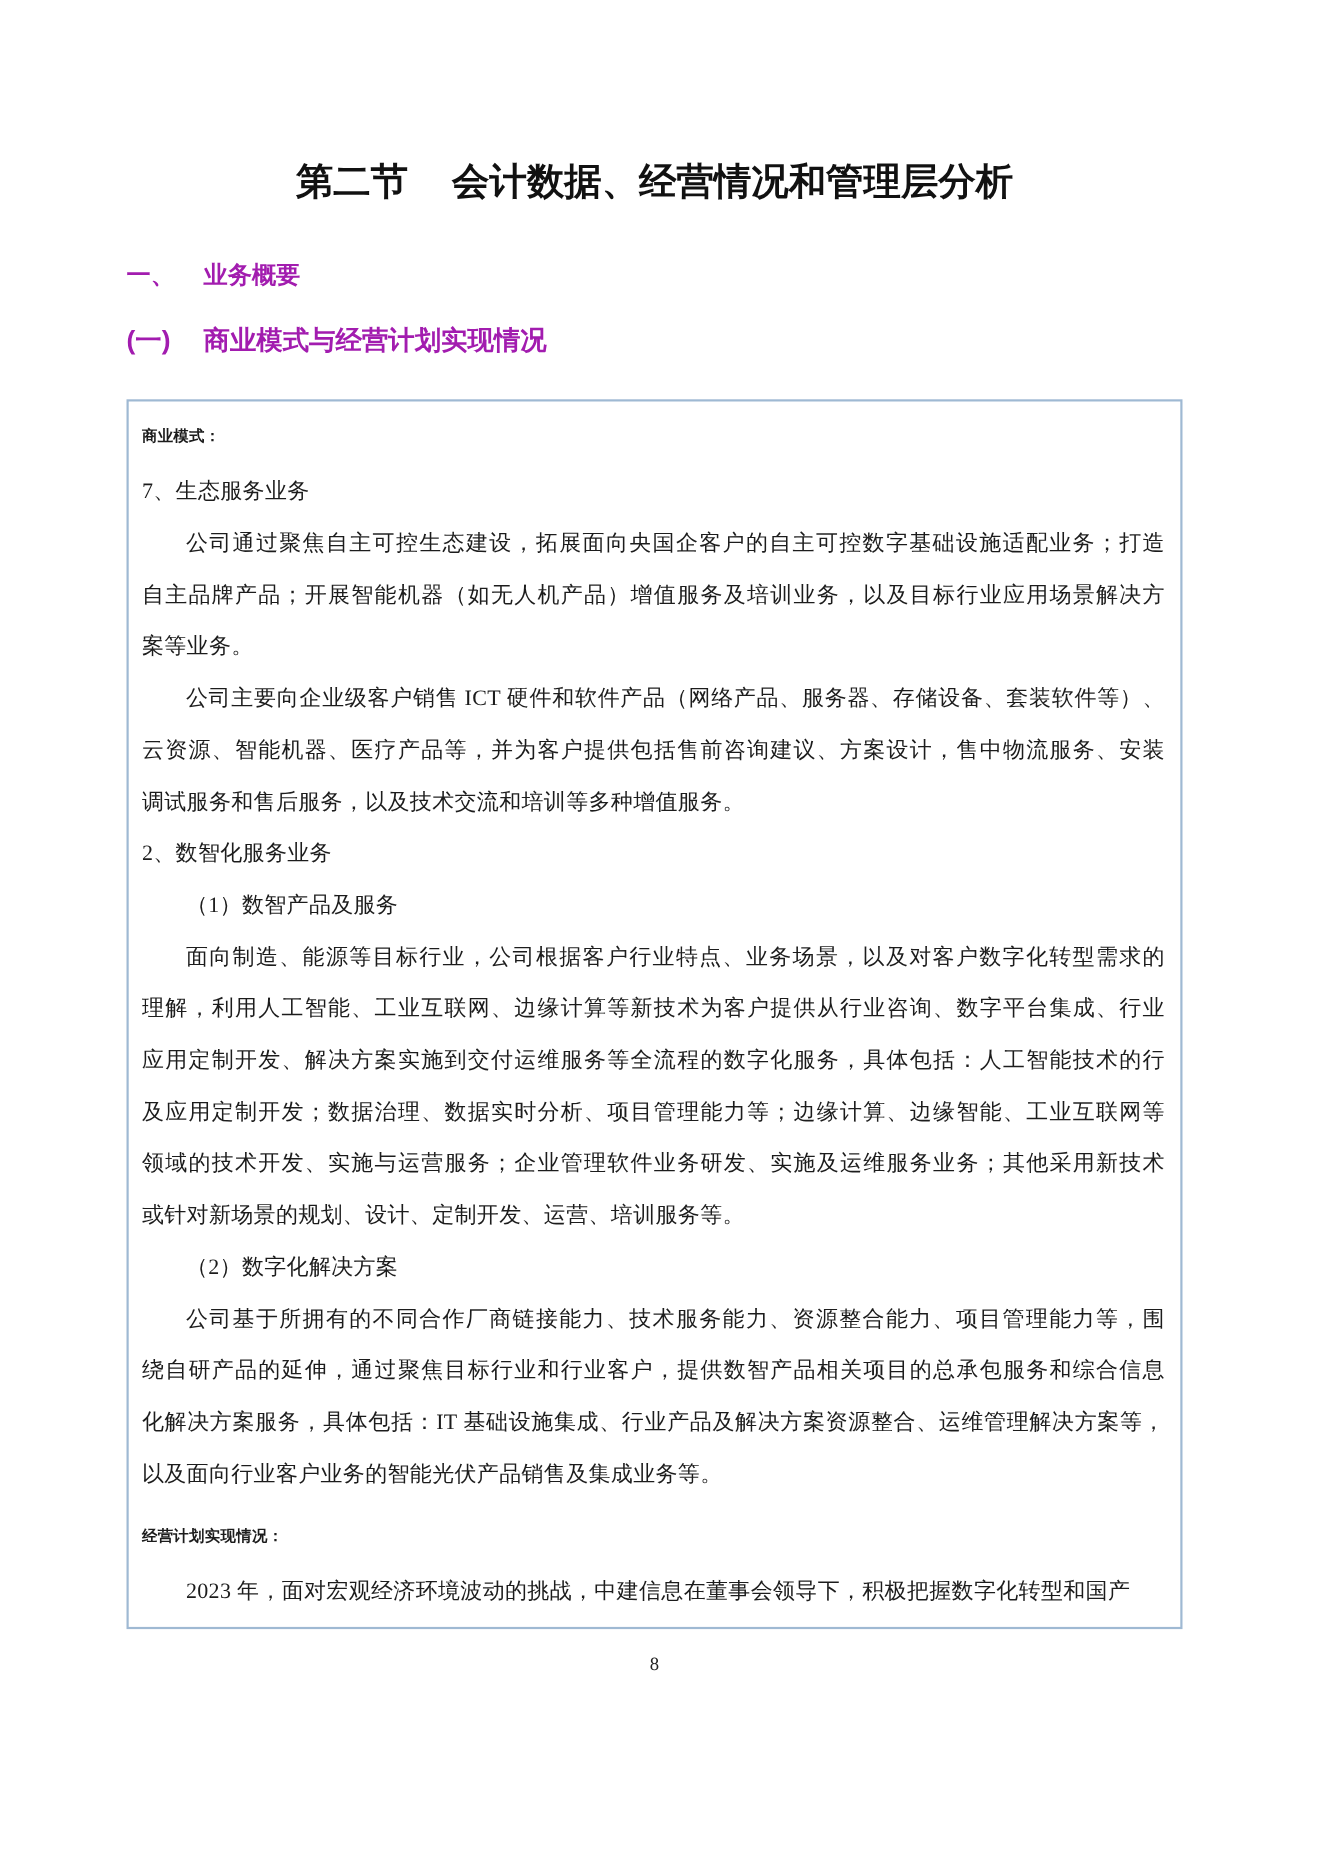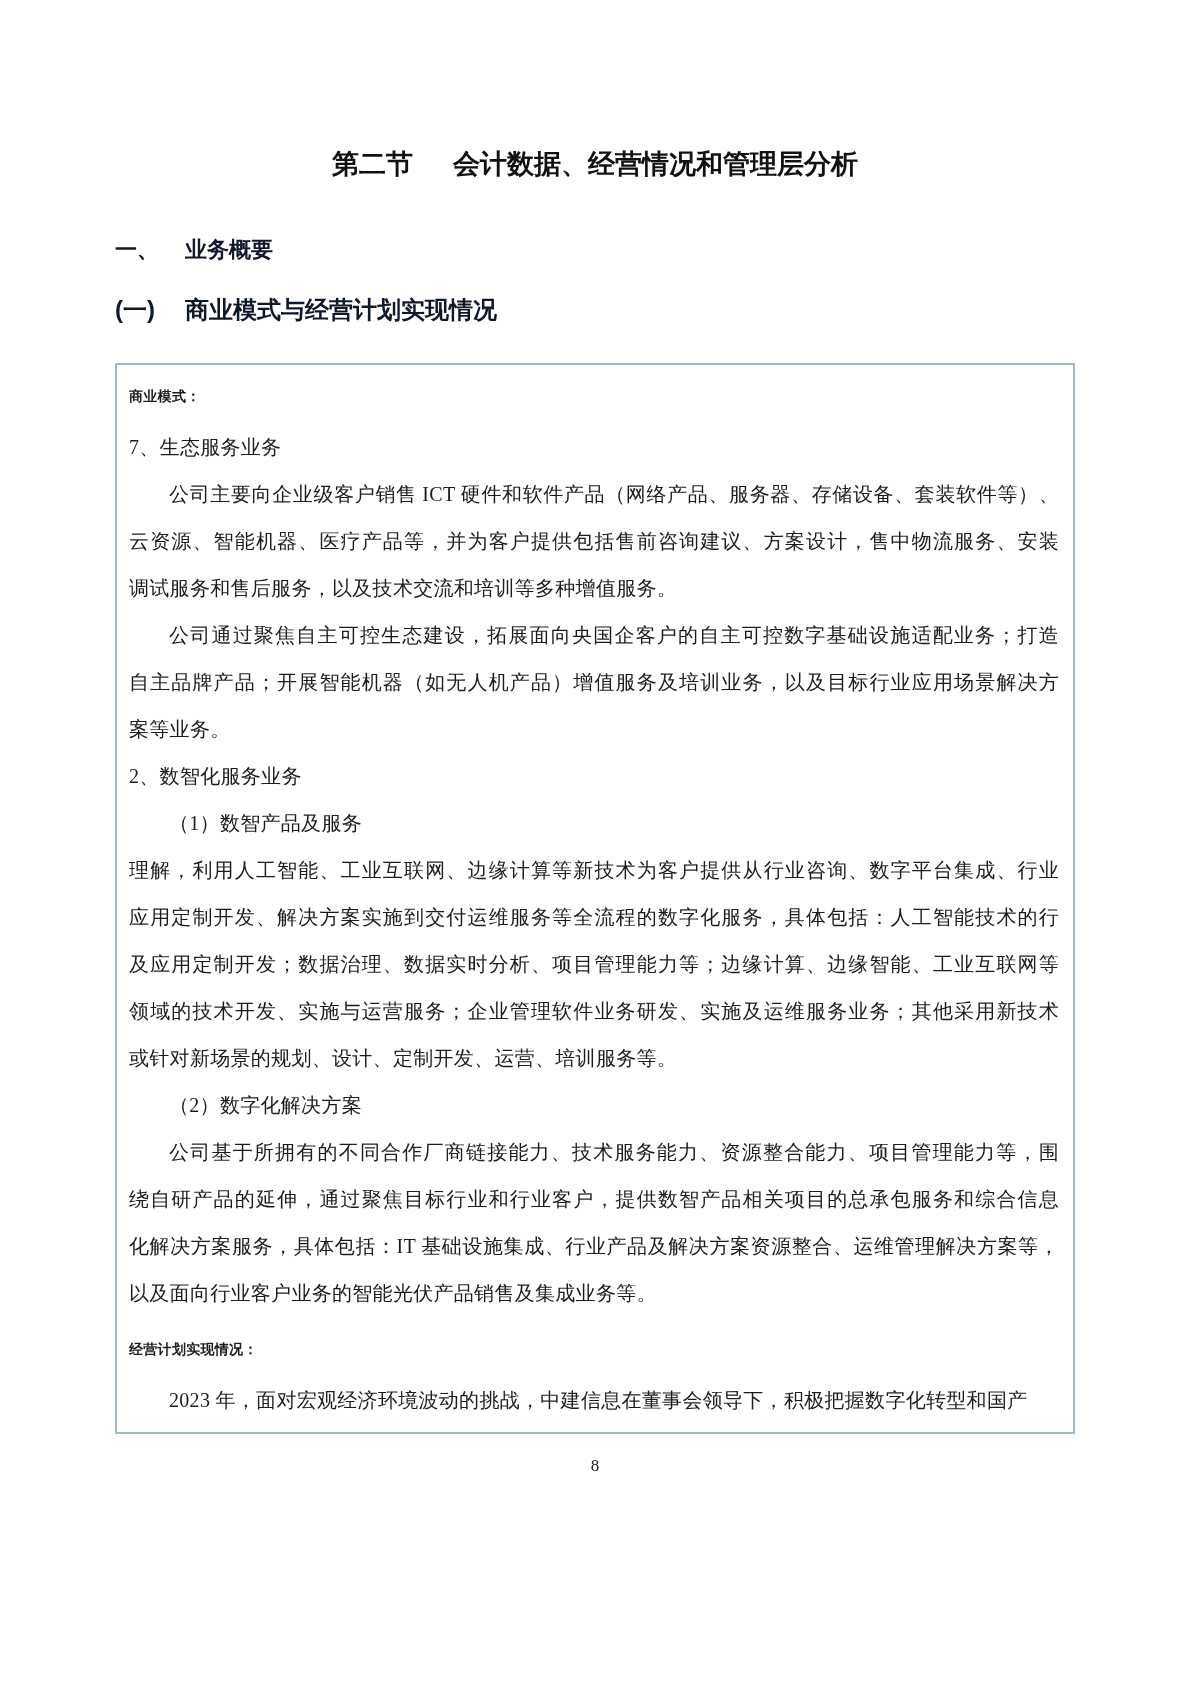--- a/index.html
+++ b/index.html
@@ -17,32 +17,32 @@
   }
   .doc {
     padding: 150px 125px 0 115px;
   }
 
   
   .doc-title {
     display: flex;
     justify-content: center;
     gap: 40px;
-    font-family: Liberation Mono, monospace;
+    font-family: Liberation Serif, serif;
     font-weight: bold;
-    font-size: 27px;
+    font-size: 34px;
     line-height: 32px;
     color: #111;
   }
 
   
   .h-row {
     font-family: "Liberation Sans", "DejaVu Sans", sans-serif;
     font-weight: bold;
-    color: #0f172a;
+    color: #a21caf;
     white-space: nowrap;
   }
   .h1-row {
     margin-top: 54px;
     font-size: 22px;
     line-height: 27px;
   }
   .h2-row {
     margin-top: 34px;
     font-size: 24px;
@@ -116,36 +116,37 @@
 
   <div class="biz-box" style="border-color: rgb(159, 185, 211);">
     <div>
         <div class="p-bold-heading">
           <div class="line last">商业模式：</div>
         </div>
         <div class="p-list">
           <div class="line last">7、生态服务业务</div>
         </div>
         <div class="p-para">
+          <div class="line first">公司通过聚焦自主可控生态建设，拓展面向央国企客户的自主可控数字基础设施适配业务；打造</div>
+          <div class="line">自主品牌产品；开展智能机器（如无人机产品）增值服务及培训业务，以及目标行业应用场景解决方</div>
+          <div class="line last">案等业务。</div>
+        </div>
+        <div class="p-para">
           <div class="line first">公司主要向企业级客户销售 ICT 硬件和软件产品（网络产品、服务器、存储设备、套装软件等）、</div>
           <div class="line">云资源、智能机器、医疗产品等，并为客户提供包括售前咨询建议、方案设计，售中物流服务、安装</div>
           <div class="line last">调试服务和售后服务，以及技术交流和培训等多种增值服务。</div>
-        </div>
-        <div class="p-para">
-          <div class="line first">公司通过聚焦自主可控生态建设，拓展面向央国企客户的自主可控数字基础设施适配业务；打造</div>
-          <div class="line">自主品牌产品；开展智能机器（如无人机产品）增值服务及培训业务，以及目标行业应用场景解决方</div>
-          <div class="line last">案等业务。</div>
         </div>
         <div class="p-list">
           <div class="line last">2、数智化服务业务</div>
         </div>
         <div class="p-sub">
           <div class="line last">（1）数智产品及服务</div>
         </div>
         <div class="p-para">
+          <div class="line first">面向制造、能源等目标行业，公司根据客户行业特点、业务场景，以及对客户数字化转型需求的</div>
           <div class="line">理解，利用人工智能、工业互联网、边缘计算等新技术为客户提供从行业咨询、数字平台集成、行业</div>
           <div class="line">应用定制开发、解决方案实施到交付运维服务等全流程的数字化服务，具体包括：人工智能技术的行</div>
           <div class="line">及应用定制开发；数据治理、数据实时分析、项目管理能力等；边缘计算、边缘智能、工业互联网等</div>
           <div class="line">领域的技术开发、实施与运营服务；企业管理软件业务研发、实施及运维服务业务；其他采用新技术</div>
           <div class="line last">或针对新场景的规划、设计、定制开发、运营、培训服务等。</div>
         </div>
         <div class="p-sub">
           <div class="line last">（2）数字化解决方案</div>
         </div>
         <div class="p-para">

